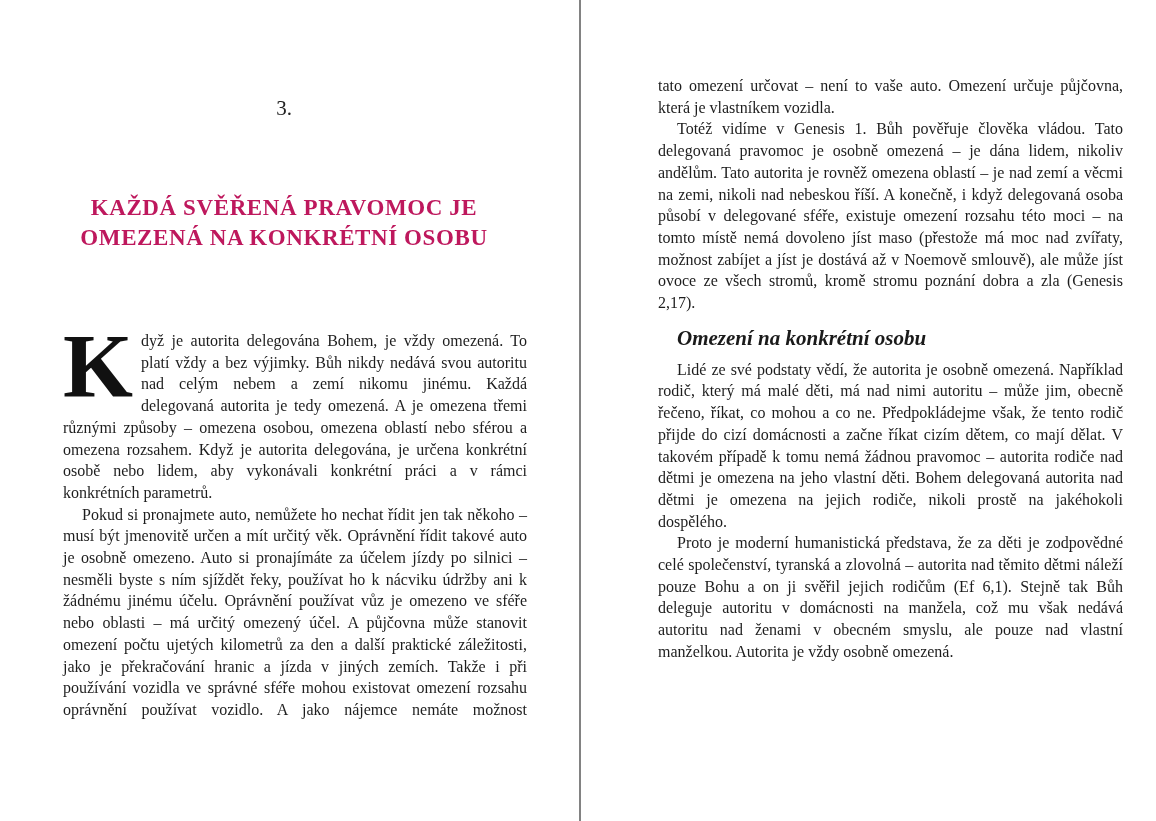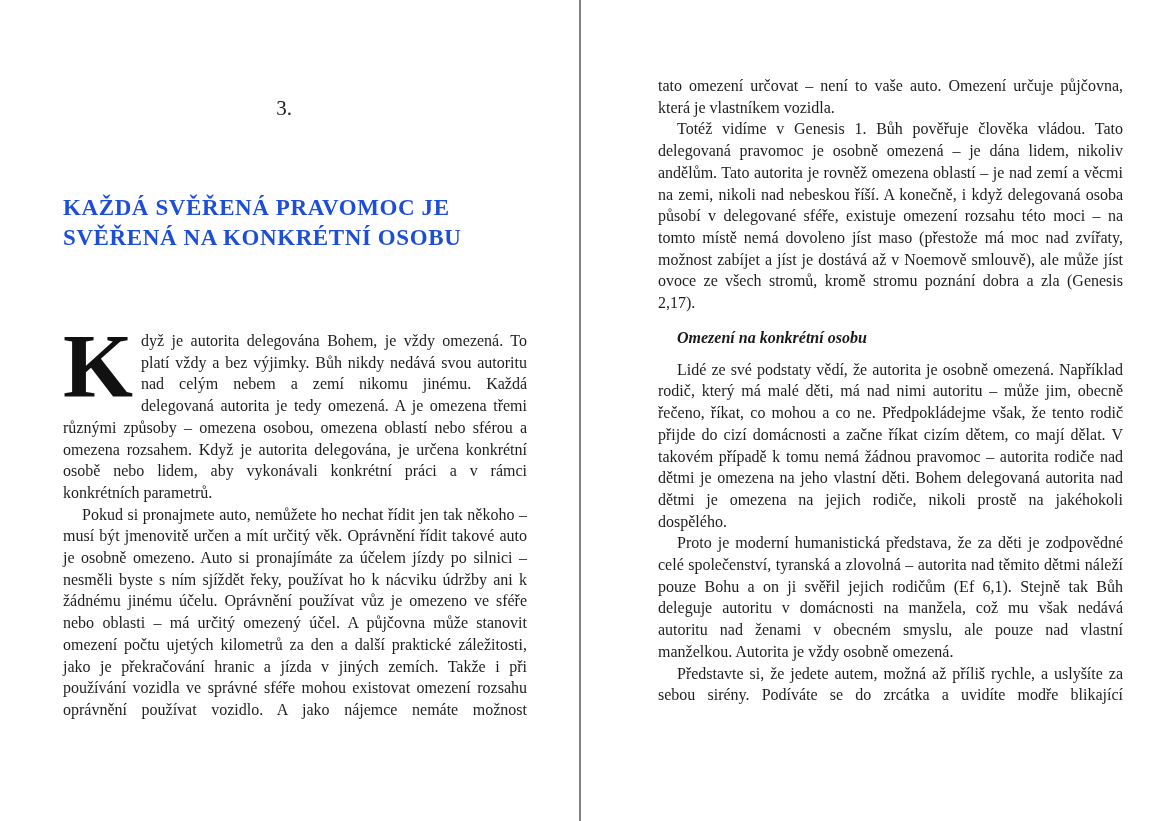--- a/index.html
+++ b/index.html
@@ -33,25 +33,26 @@
   .chapter-num {
     position: absolute;
     top: 96px; left: 0; right: 22px;
     text-align: center;
     font-size: 21px;
     color: #222;
   }
   .chapter-title {
     position: absolute;
     top: 193px; left: 0; right: 22px;
+    text-align: center;
     font-size: 23px;
     line-height: 30px;
     font-weight: bold;
     letter-spacing: 0.6px;
-    color: #1d4ed8;
+    color: #be185d;
   }
 
   .body-block { position: absolute; left: 0; width: 464px; }
   .page-left  .body-block { top: 330px; }
   .page-right .body-block { top: 75px; width: 465px; }
 
   .body-block p {
     margin: 0;
     font-size: 16px;
     line-height: 21.7px;
@@ -66,54 +67,53 @@
     font-size: 90px;
     line-height: 62px;
     padding: 6px 8px 0 0;
     font-weight: bold;
     color: #111;
   }
 
   .subheading {
     margin: 12px 0 9px 0;
     padding-left: 19px;
-    font-size: 16px;
+    font-size: 21px;
     line-height: 24px;
     font-style: italic;
     font-weight: bold;
     color: #1a1a1a;
   }
 </style>
 </head>
 <body>
 
 <div class="spread">
 
   <div class="page-left">
     <div class="chapter-num">3.</div>
 
     <div class="chapter-title">
       <div>KAŽDÁ SVĚŘENÁ PRAVOMOC JE</div>
-      <div>SVĚŘENÁ NA KONKRÉTNÍ OSOBU</div>
+      <div>OMEZENÁ NA KONKRÉTNÍ OSOBU</div>
     </div>
 
     <div class="body-block">
       <p class="noindent"><span class="dropcap">K</span><span>dyž je autorita delegována Bohem, je vždy omezená. To platí vždy a bez výjimky. Bůh nikdy nedává svou autoritu nad celým nebem a zemí nikomu jinému. Každá delegovaná autorita je tedy omezená. A je omezena třemi různými způsoby – omezena osobou, omezena oblastí nebo sférou a omezena rozsahem. Když je autorita delegována, je určena konkrétní osobě nebo lidem, aby vykonávali konkrétní práci a v rámci konkrétních parametrů.</span></p>
       <p class="cont">Pokud si pronajmete auto, nemůžete ho nechat řídit jen tak někoho – musí být jmenovitě určen a mít určitý věk. Oprávnění řídit takové auto je osobně omezeno. Auto si pronajímáte za účelem jízdy po silnici – nesměli byste s ním sjíždět řeky, používat ho k nácviku údržby ani k žádnému jinému účelu. Oprávnění používat vůz je omezeno ve sféře nebo oblasti – má určitý omezený účel. A půjčovna může stanovit omezení počtu ujetých kilometrů za den a další praktické záležitosti, jako je překračování hranic a jízda v jiných zemích. Takže i při používání vozidla ve správné sféře mohou existovat omezení rozsahu oprávnění používat vozidlo. A jako nájemce nemáte možnost</p>
     </div>
   </div>
 
   <div class="page-divider"></div>
 
   <div class="page-right">
     <div class="body-block">
       <p class="noindent">tato omezení určovat – není to vaše auto. Omezení určuje půjčovna, která je vlastníkem vozidla.</p>
       <p>Totéž vidíme v Genesis 1. Bůh pověřuje člověka vládou. Tato delegovaná pravomoc je osobně omezená – je dána lidem, nikoliv andělům. Tato autorita je rovněž omezena oblastí – je nad zemí a věcmi na zemi, nikoli nad nebeskou říší. A konečně, i když delegovaná osoba působí v delegované sféře, existuje omezení rozsahu této moci – na tomto místě nemá dovoleno jíst maso (přestože má moc nad zvířaty, možnost zabíjet a jíst je dostává až v Noemově smlouvě), ale může jíst ovoce ze všech stromů, kromě stromu poznání dobra a zla (Genesis 2,17).</p>
 
       <div class="subheading">Omezení na konkrétní osobu</div>
 
       <p>Lidé ze své podstaty vědí, že autorita je osobně omezená. Například rodič, který má malé děti, má nad nimi autoritu – může jim, obecně řečeno, říkat, co mohou a co ne. Předpokládejme však, že tento rodič přijde do cizí domácnosti a začne říkat cizím dětem, co mají dělat. V takovém případě k tomu nemá žádnou pravomoc – autorita rodiče nad dětmi je omezena na jeho vlastní děti. Bohem delegovaná autorita nad dětmi je omezena na jejich rodiče, nikoli prostě na jakéhokoli dospělého.</p>
       <p>Proto je moderní humanistická představa, že za děti je zodpovědné celé společenství, tyranská a zlovolná – autorita nad těmito dětmi náleží pouze Bohu a on ji svěřil jejich rodičům (Ef 6,1). Stejně tak Bůh deleguje autoritu v domácnosti na manžela, což mu však nedává autoritu nad ženami v obecném smyslu, ale pouze nad vlastní manželkou. Autorita je vždy osobně omezená.</p>
-      <p class="cont">Představte si, že jedete autem, možná až příliš rychle, a uslyšíte za sebou sirény. Podíváte se do zrcátka a uvidíte modře blikající</p>
     </div>
   </div>
 
 </div>
 
 </body></html>

